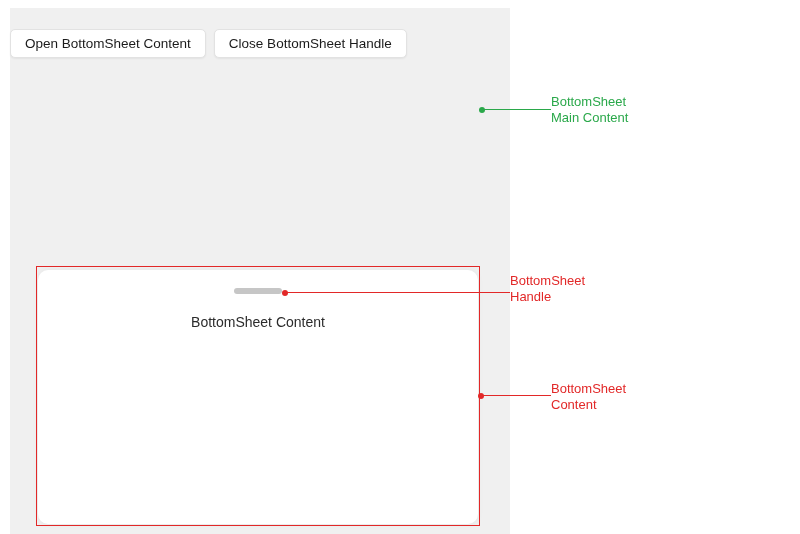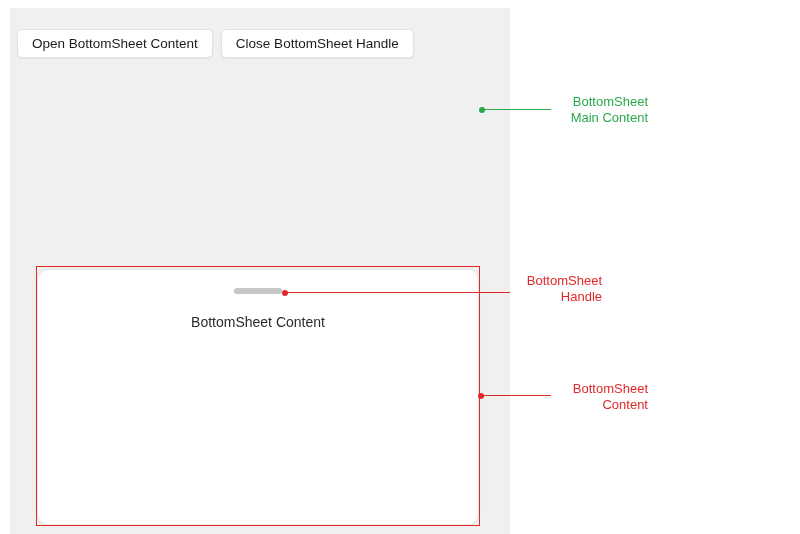--- a/index.html
+++ b/index.html
@@ -16,21 +16,21 @@
   .panel {
     position: absolute;
     left: 10px; top: 8px;
     width: 500px; height: 526px;
     background: #f0f0f0;
   }
 
   
   .toolbar {
     position: absolute;
-    left: 7px; top: 21px;
+    left: 0; top: 21px;
     display: flex; gap: 8px;
   }
   .btn {
     background: #ffffff;
     border: 1px solid #e2e2e2;
     border-radius: 5px;
     padding: 6px 14px;
     font-size: 13.5px;
     color: #1b1b1b;
     font-family: inherit;
@@ -85,21 +85,21 @@
   }
   .line {
     position: absolute;
     height: 1px;
     z-index: 6;
   }
   .ann-label {
     position: absolute;
     font-size: 13px;
     line-height: 16px;
-    text-align: right;
+    text-align: left;
     white-space: pre-line;
     z-index: 6;
   }
   .green-bg { background: #2aa84a; }
   .red-bg { background: #e22828; }
   .green-text { color: #2aa84a; }
   .red-text { color: #e22828; }
 </style>
 </head>
 <body>

